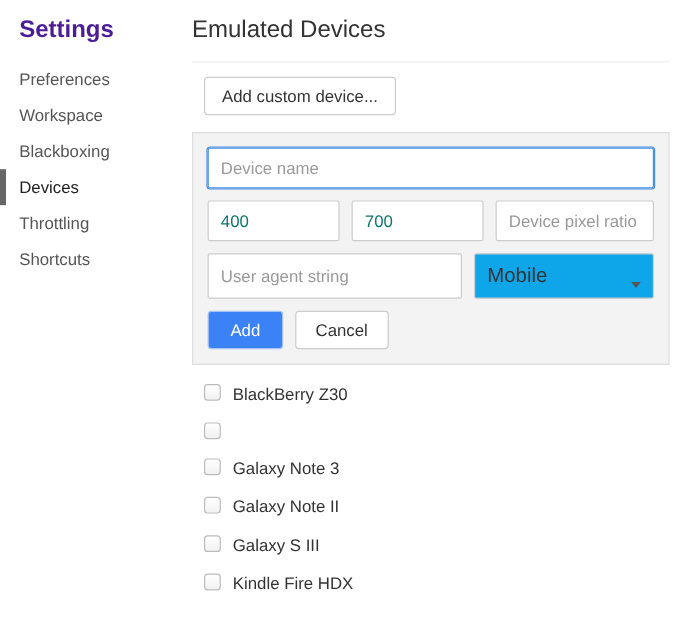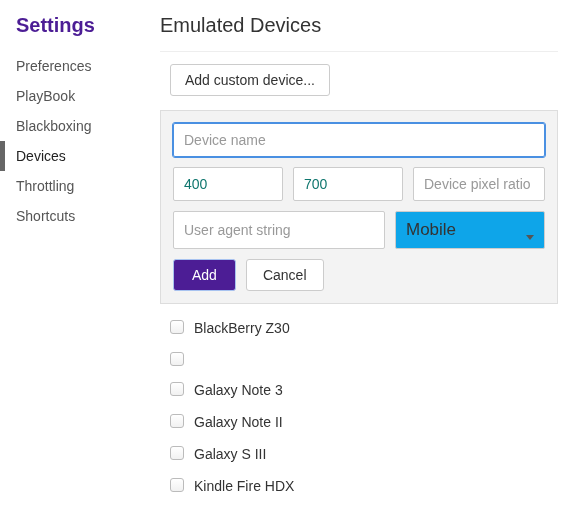--- a/index.html
+++ b/index.html
@@ -129,21 +129,21 @@
       border-left: 4px solid transparent;
       border-right: 4px solid transparent;
       border-top: 5px solid #555;
     }
     .btn-row {
       display: flex;
       gap: 10px;
       margin-top: 4px;
     }
     .add-btn {
-      background: #4c1d95;
+      background: #3b82f6;
       border: 1px solid #a8c3f0;
       color: #fff;
       border-radius: 3px;
       padding: 7px 18px;
       font-size: 14px;
       cursor: pointer;
     }
     .cancel-btn {
       background: #fff;
       border: 1px solid #ccc;
@@ -173,21 +173,21 @@
       cursor: pointer;
       flex-shrink: 0;
     }
   </style>
 </head>
 <body>
 
 <div class="sidebar">
   <div class="sidebar-title">Settings</div>
   <div class="sidebar-item"><span>Preferences</span></div>
-  <div class="sidebar-item"><span>PlayBook</span></div>
+  <div class="sidebar-item"><span>Workspace</span></div>
   <div class="sidebar-item"><span>Blackboxing</span></div>
   <div class="sidebar-item active"><span>Devices</span></div>
   <div class="sidebar-item"><span>Throttling</span></div>
   <div class="sidebar-item"><span>Shortcuts</span></div>
 </div>
 
 <div class="main">
   <div class="main-title">Emulated Devices</div>
   <hr class="hr">
   <button class="add-custom-btn">Add custom device...</button>

